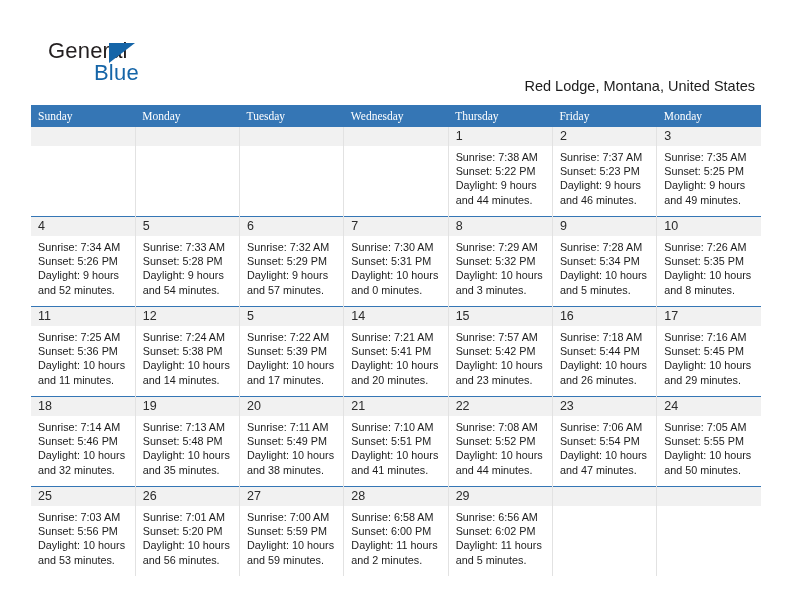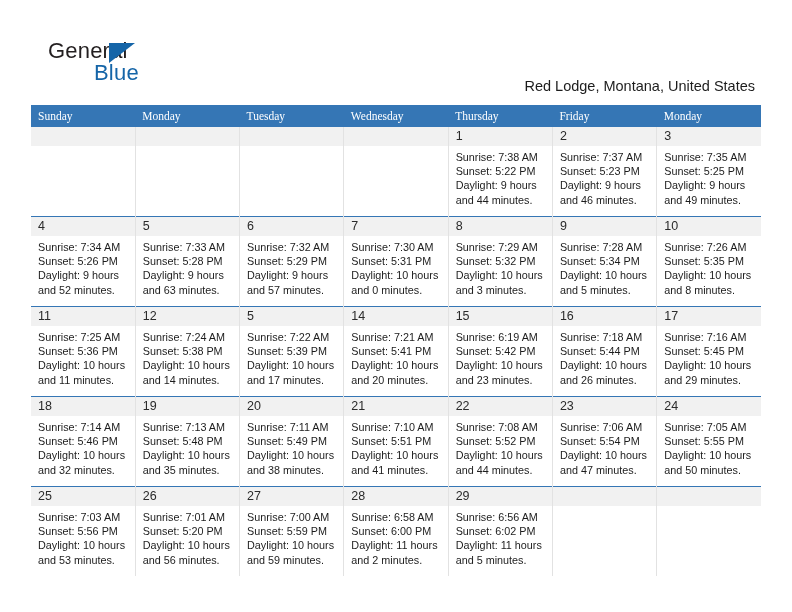--- a/index.html
+++ b/index.html
@@ -250,21 +250,21 @@
               </div>
             </div>
           </td>
         <td>
             <div class="cell-inner">
               <span class="daynum">5</span>
               <div class="details">
                 <div>Sunrise: 7:33 AM</div>
                 <div>Sunset: 5:28 PM</div>
                 <div>Daylight: 9 hours</div>
-                <div>and 63 minutes.</div>
+                <div>and 54 minutes.</div>
               </div>
             </div>
           </td>
         <td>
             <div class="cell-inner">
               <span class="daynum">6</span>
               <div class="details">
                 <div>Sunrise: 7:32 AM</div>
                 <div>Sunset: 5:29 PM</div>
                 <div>Daylight: 9 hours</div>
@@ -360,21 +360,21 @@
                 <div>Sunset: 5:41 PM</div>
                 <div>Daylight: 10 hours</div>
                 <div>and 20 minutes.</div>
               </div>
             </div>
           </td>
         <td>
             <div class="cell-inner">
               <span class="daynum">15</span>
               <div class="details">
-                <div>Sunrise: 6:19 AM</div>
+                <div>Sunrise: 7:57 AM</div>
                 <div>Sunset: 5:42 PM</div>
                 <div>Daylight: 10 hours</div>
                 <div>and 23 minutes.</div>
               </div>
             </div>
           </td>
         <td>
             <div class="cell-inner">
               <span class="daynum">16</span>
               <div class="details">

